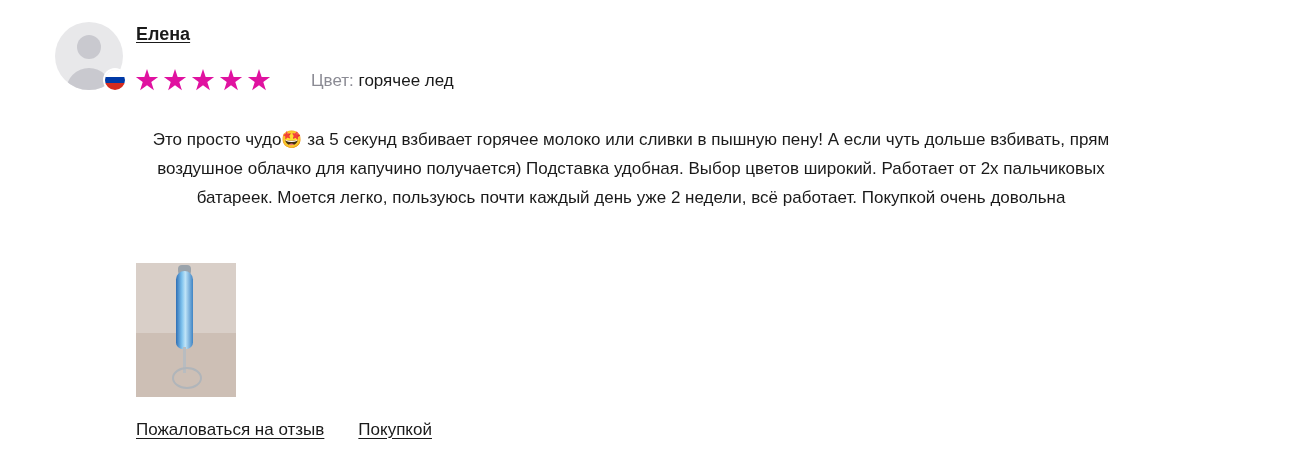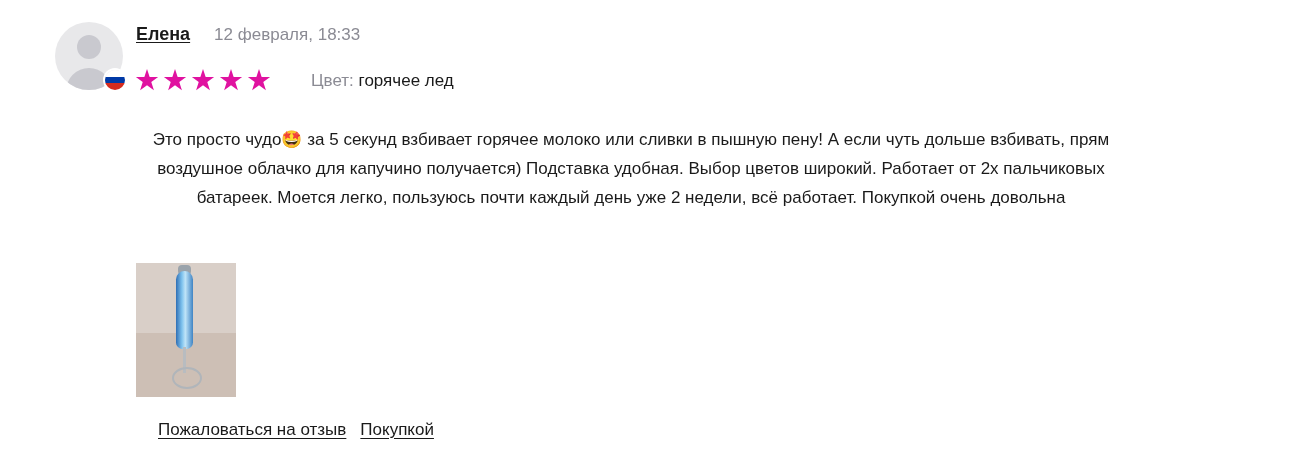--- a/index.html
+++ b/index.html
@@ -77,21 +77,21 @@
   .flag .s2 { background: #0039a6; }
   .flag .s3 { background: #d52b1e; }
 
   
   .head-row {
     position: absolute;
     left: 136px;
     top: 24px;
     display: flex;
     align-items: baseline;
-    gap: 24px;
+    gap: 36px;
   }
   .author {
     font-size: 18px;
     font-weight: bold;
     color: #1a1a1a;
     text-decoration: underline;
     text-underline-offset: 2px;
     cursor: pointer;
   }
   .date {
@@ -198,22 +198,21 @@
     background: transparent;
   }
 
   
   .footer-links {
     position: absolute;
     left: 136px;
     top: 420px;
     display: flex;
     align-items: baseline;
-    gap: 14px;
-    margin-left: 22px;
+    gap: 34px;
   }
   .footer-links a {
     font-size: 17px;
     color: #1a1a1a;
     text-decoration: underline;
     text-underline-offset: 3px;
     cursor: pointer;
   }
 </style>
 </head>
@@ -228,21 +227,20 @@
     </div>
     <div class="flag">
       <div class="s s1"></div>
       <div class="s s2"></div>
       <div class="s s3"></div>
     </div>
   </div>
 
   <div class="head-row">
     <div class="author">Елена</div>
-    <div class="date">12 февраля, 18:33</div>
   </div>
 
   <div class="rating-row">
     <div class="stars">
       <span>★</span>
       <span>★</span>
       <span>★</span>
       <span>★</span>
       <span>★</span>
     </div>

